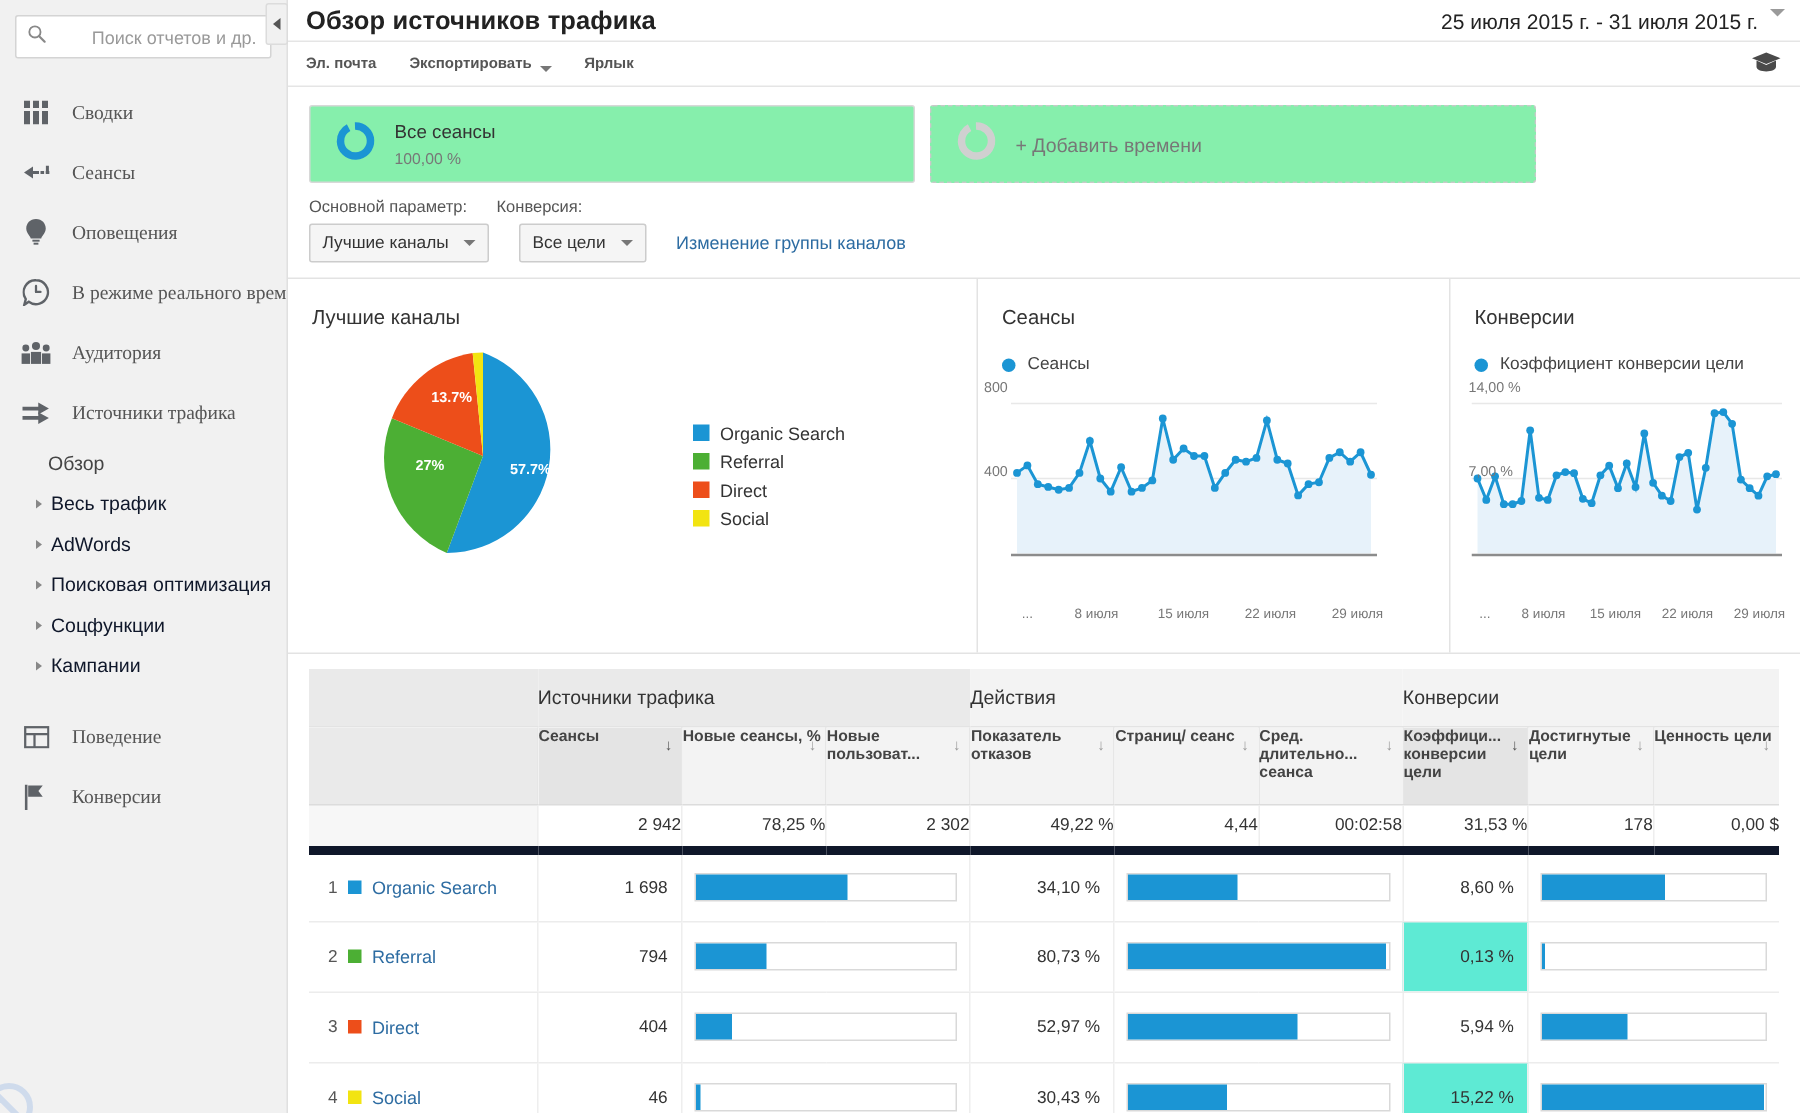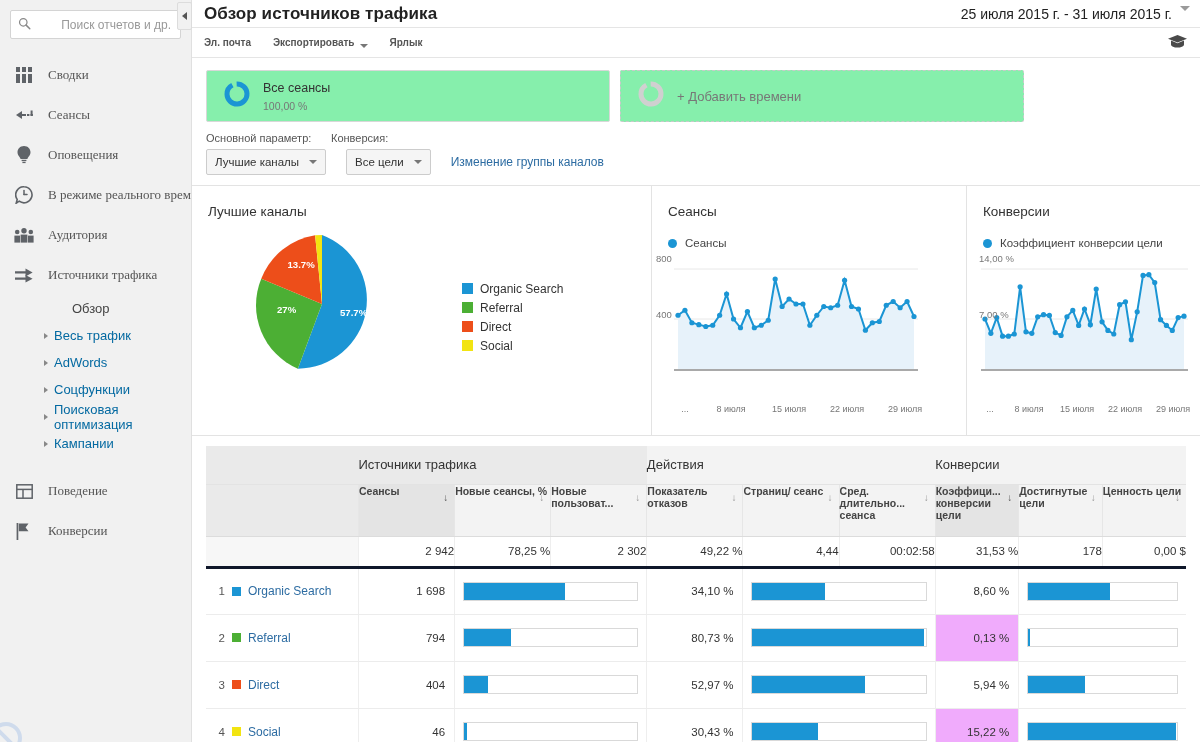--- a/index.html
+++ b/index.html
@@ -52,24 +52,24 @@
     flex: 0 0 24px;
     display: flex; align-items: center; justify-content: center;
     margin-right: 12px;
   }
   .nav-item .lbl { white-space: nowrap; overflow: hidden; font-family: Liberation Serif, serif; }
   .nav-item.active .lbl { color: #555; }
 
   .subnav { padding-left: 0; }
   .sub-item {
     height: 27px; display: flex; align-items: center;
-    font-size: 13px; color: #0369a1; cursor: pointer;
-    padding-left: 44px;
-  }
-  .sub-item.selected { color: #444; font-weight: 400; padding-left: 72px; }
+    font-size: 13px; color: #0f172a; cursor: pointer;
+    padding-left: 24px;
+  }
+  .sub-item.selected { color: #444; font-weight: 400; padding-left: 32px; }
   .sub-item .caret {
     display: inline-block;
     width: 0; height: 0;
     border-top: 3.5px solid transparent;
     border-bottom: 3.5px solid transparent;
     border-left: 4.5px solid #888;
     margin-right: 6px;
   }
   .sub-item.selected .caret { visibility: hidden; width: 0; margin-right: 0; border: 0; }
 
@@ -245,42 +245,42 @@
   .hdr-row th.leader { background: #eaeaea; border-left: 0; }
   .hdr-row th.shaded { background: #e4e4e4; }
   .hdr-row th .sortarrow {
     position: absolute; right: 6px; top: 8px;
     font-size: 10px; color: #9a9a9a; line-height: 10px;
   }
   .hdr-row th.shaded .sortarrow { color: #555; font-weight: bold; }
 
   .total-row td {
     height: 31px;
-    border-bottom: 3px solid #0f172a;
+    border-bottom: 6px solid #0f172a;
     border-left: 1px solid #eee;
     text-align: right;
     padding-right: 9px;
     color: #333;
     background: #fff;
     font-size: 11.5px;
   }
   .total-row td.leader { border-left: 0; background: #f7f7f7; }
   .total-row td.hl { background: #fff; }
 
   .data-row td {
     height: 47px;
     border-bottom: 1px solid #ececec;
     border-left: 1px solid #eee;
     vertical-align: middle;
     background: #fff;
   }
   .data-row td.leader { border-left: 0; }
   .data-row td.num { text-align: right; padding-right: 9px; }
   .data-row td.bar-cell { padding: 0 8px; }
-  .data-row td.shadecol { background: #f0abfc; }
+  .data-row td.shadecol { background: #5eead4; }
 
   .idx-cell { display: flex; align-items: center; padding-left: 10px; gap: 7px; }
   .idx-cell .rank { color: #555; font-size: 11.5px; width: 9px; text-align: right; }
   .idx-cell .sw { width: 9px; height: 9px; flex: 0 0 9px; }
   .idx-cell .nm { color: #2d6ca2; font-size: 12px; cursor: pointer; }
 
   .bar-outer {
     height: 19px; border: 1px solid #d9d9d9; background: #fff; position: relative; width: 100%;
   }
   .bar-inner { position: absolute; left: 0; top: 0; bottom: 0; background: #1b95d4; }
@@ -387,25 +387,25 @@
         <div class="sub-item">
           <i class="caret"></i>
           <span>Весь трафик</span>
         </div>
         <div class="sub-item">
           <i class="caret"></i>
           <span>AdWords</span>
         </div>
         <div class="sub-item">
           <i class="caret"></i>
-          <span>Соцфункции</span>
+          <span>Поисковая оптимизация</span>
         </div>
         <div class="sub-item">
           <i class="caret"></i>
-          <span>Поисковая оптимизация</span>
+          <span>Соцфункции</span>
         </div>
         <div class="sub-item">
           <i class="caret"></i>
           <span>Кампании</span>
         </div>
       </div>
 
       <div class="nav-item" style="margin-top:14px">
         <span class="ico">
           <svg width="17" height="15" viewBox="0 0 17 15">

